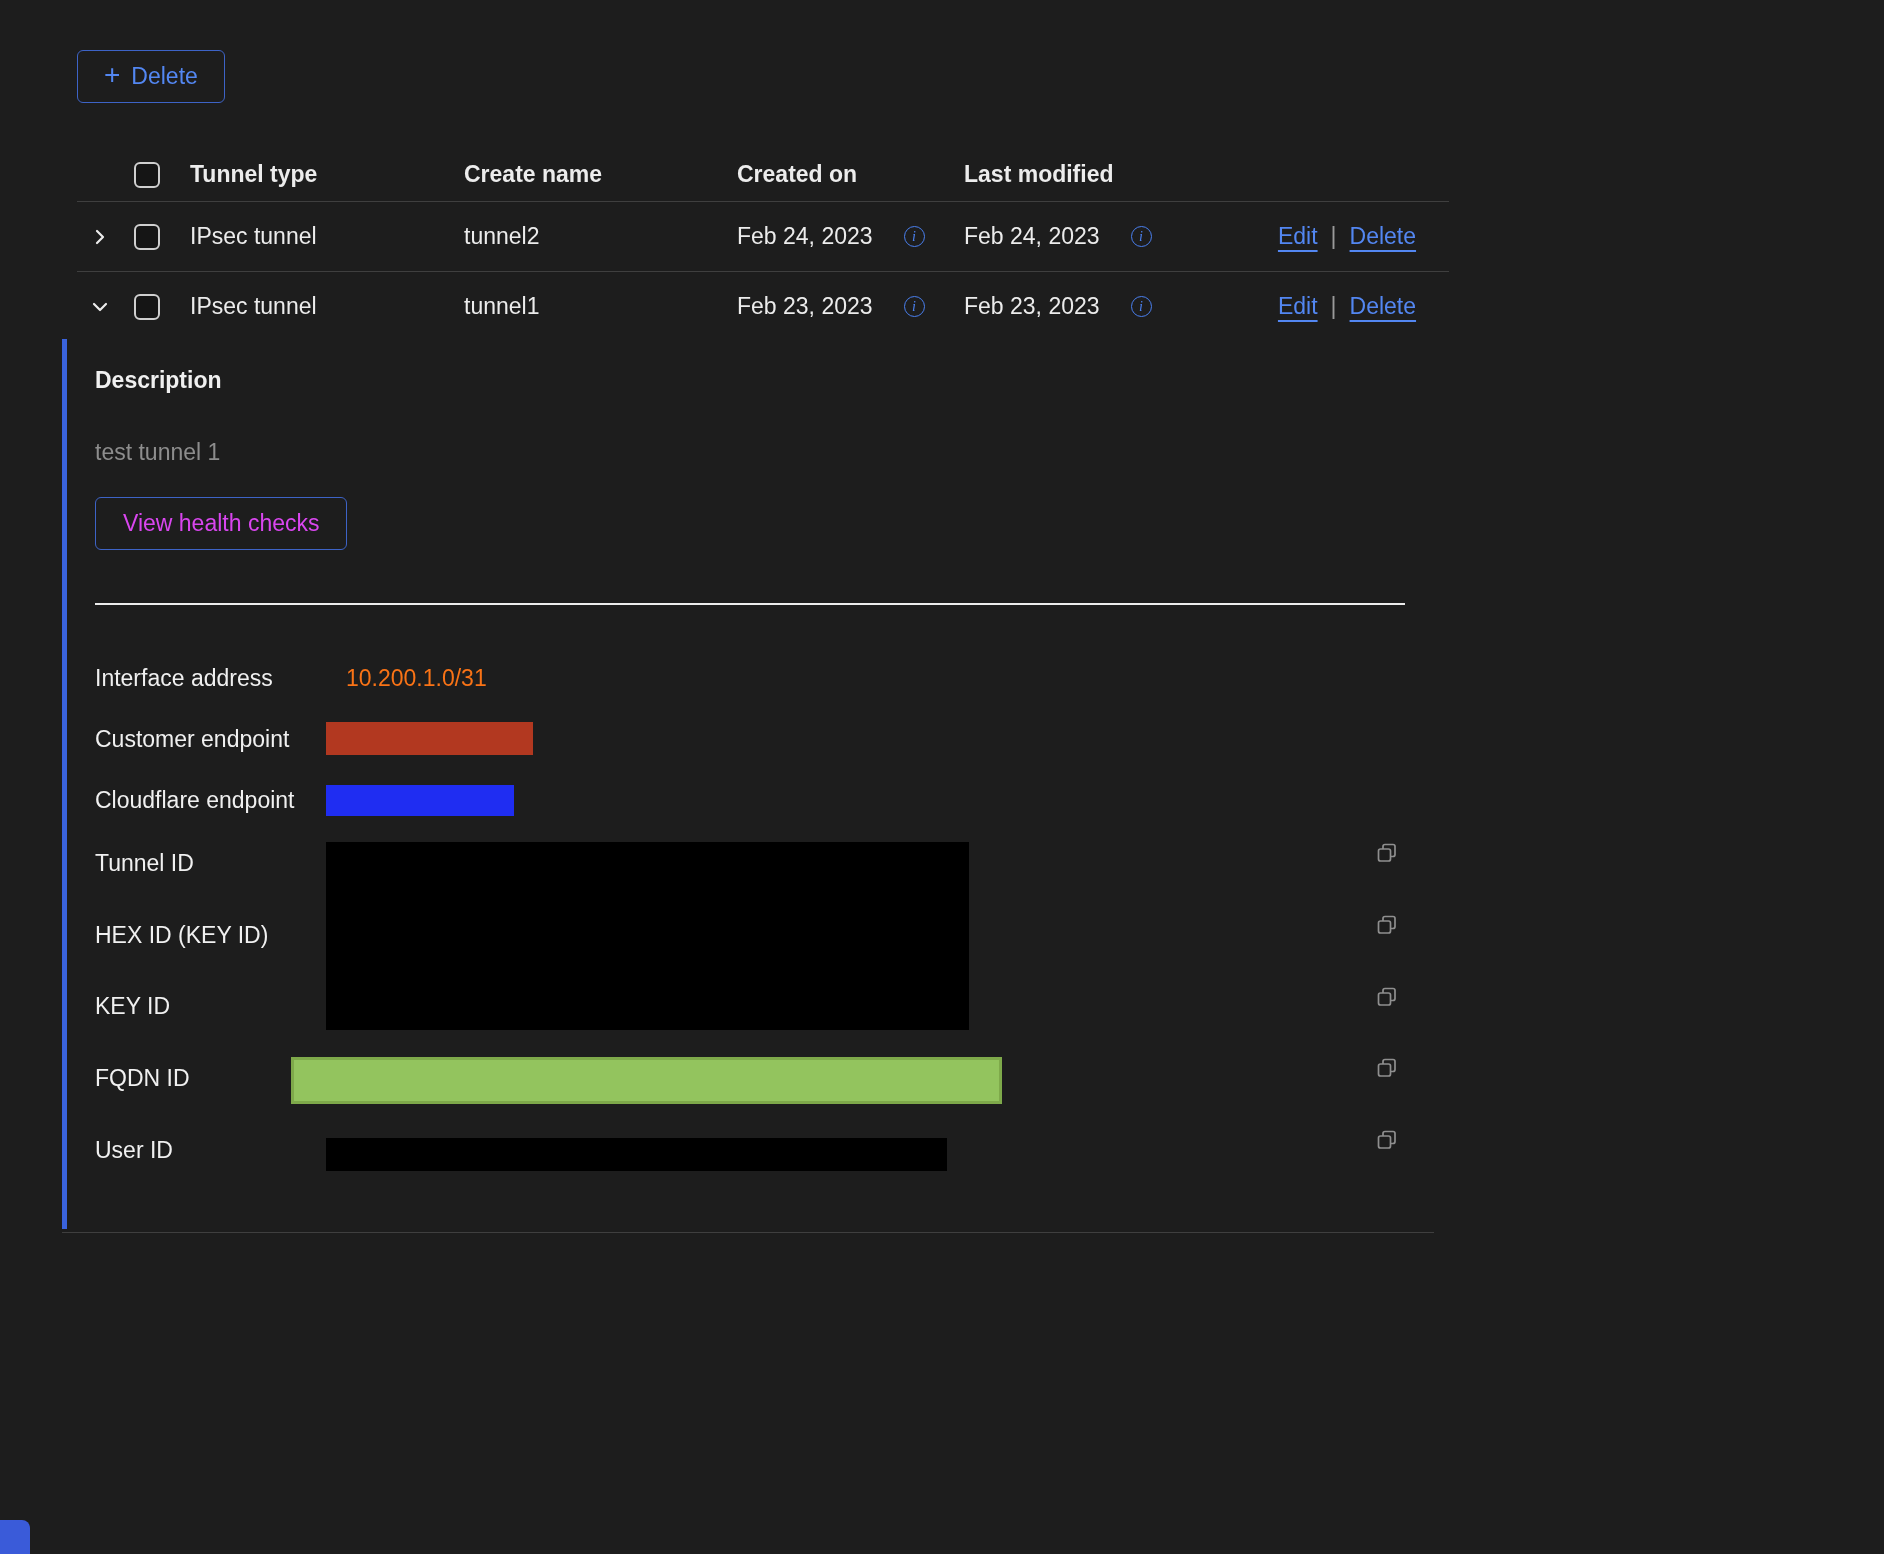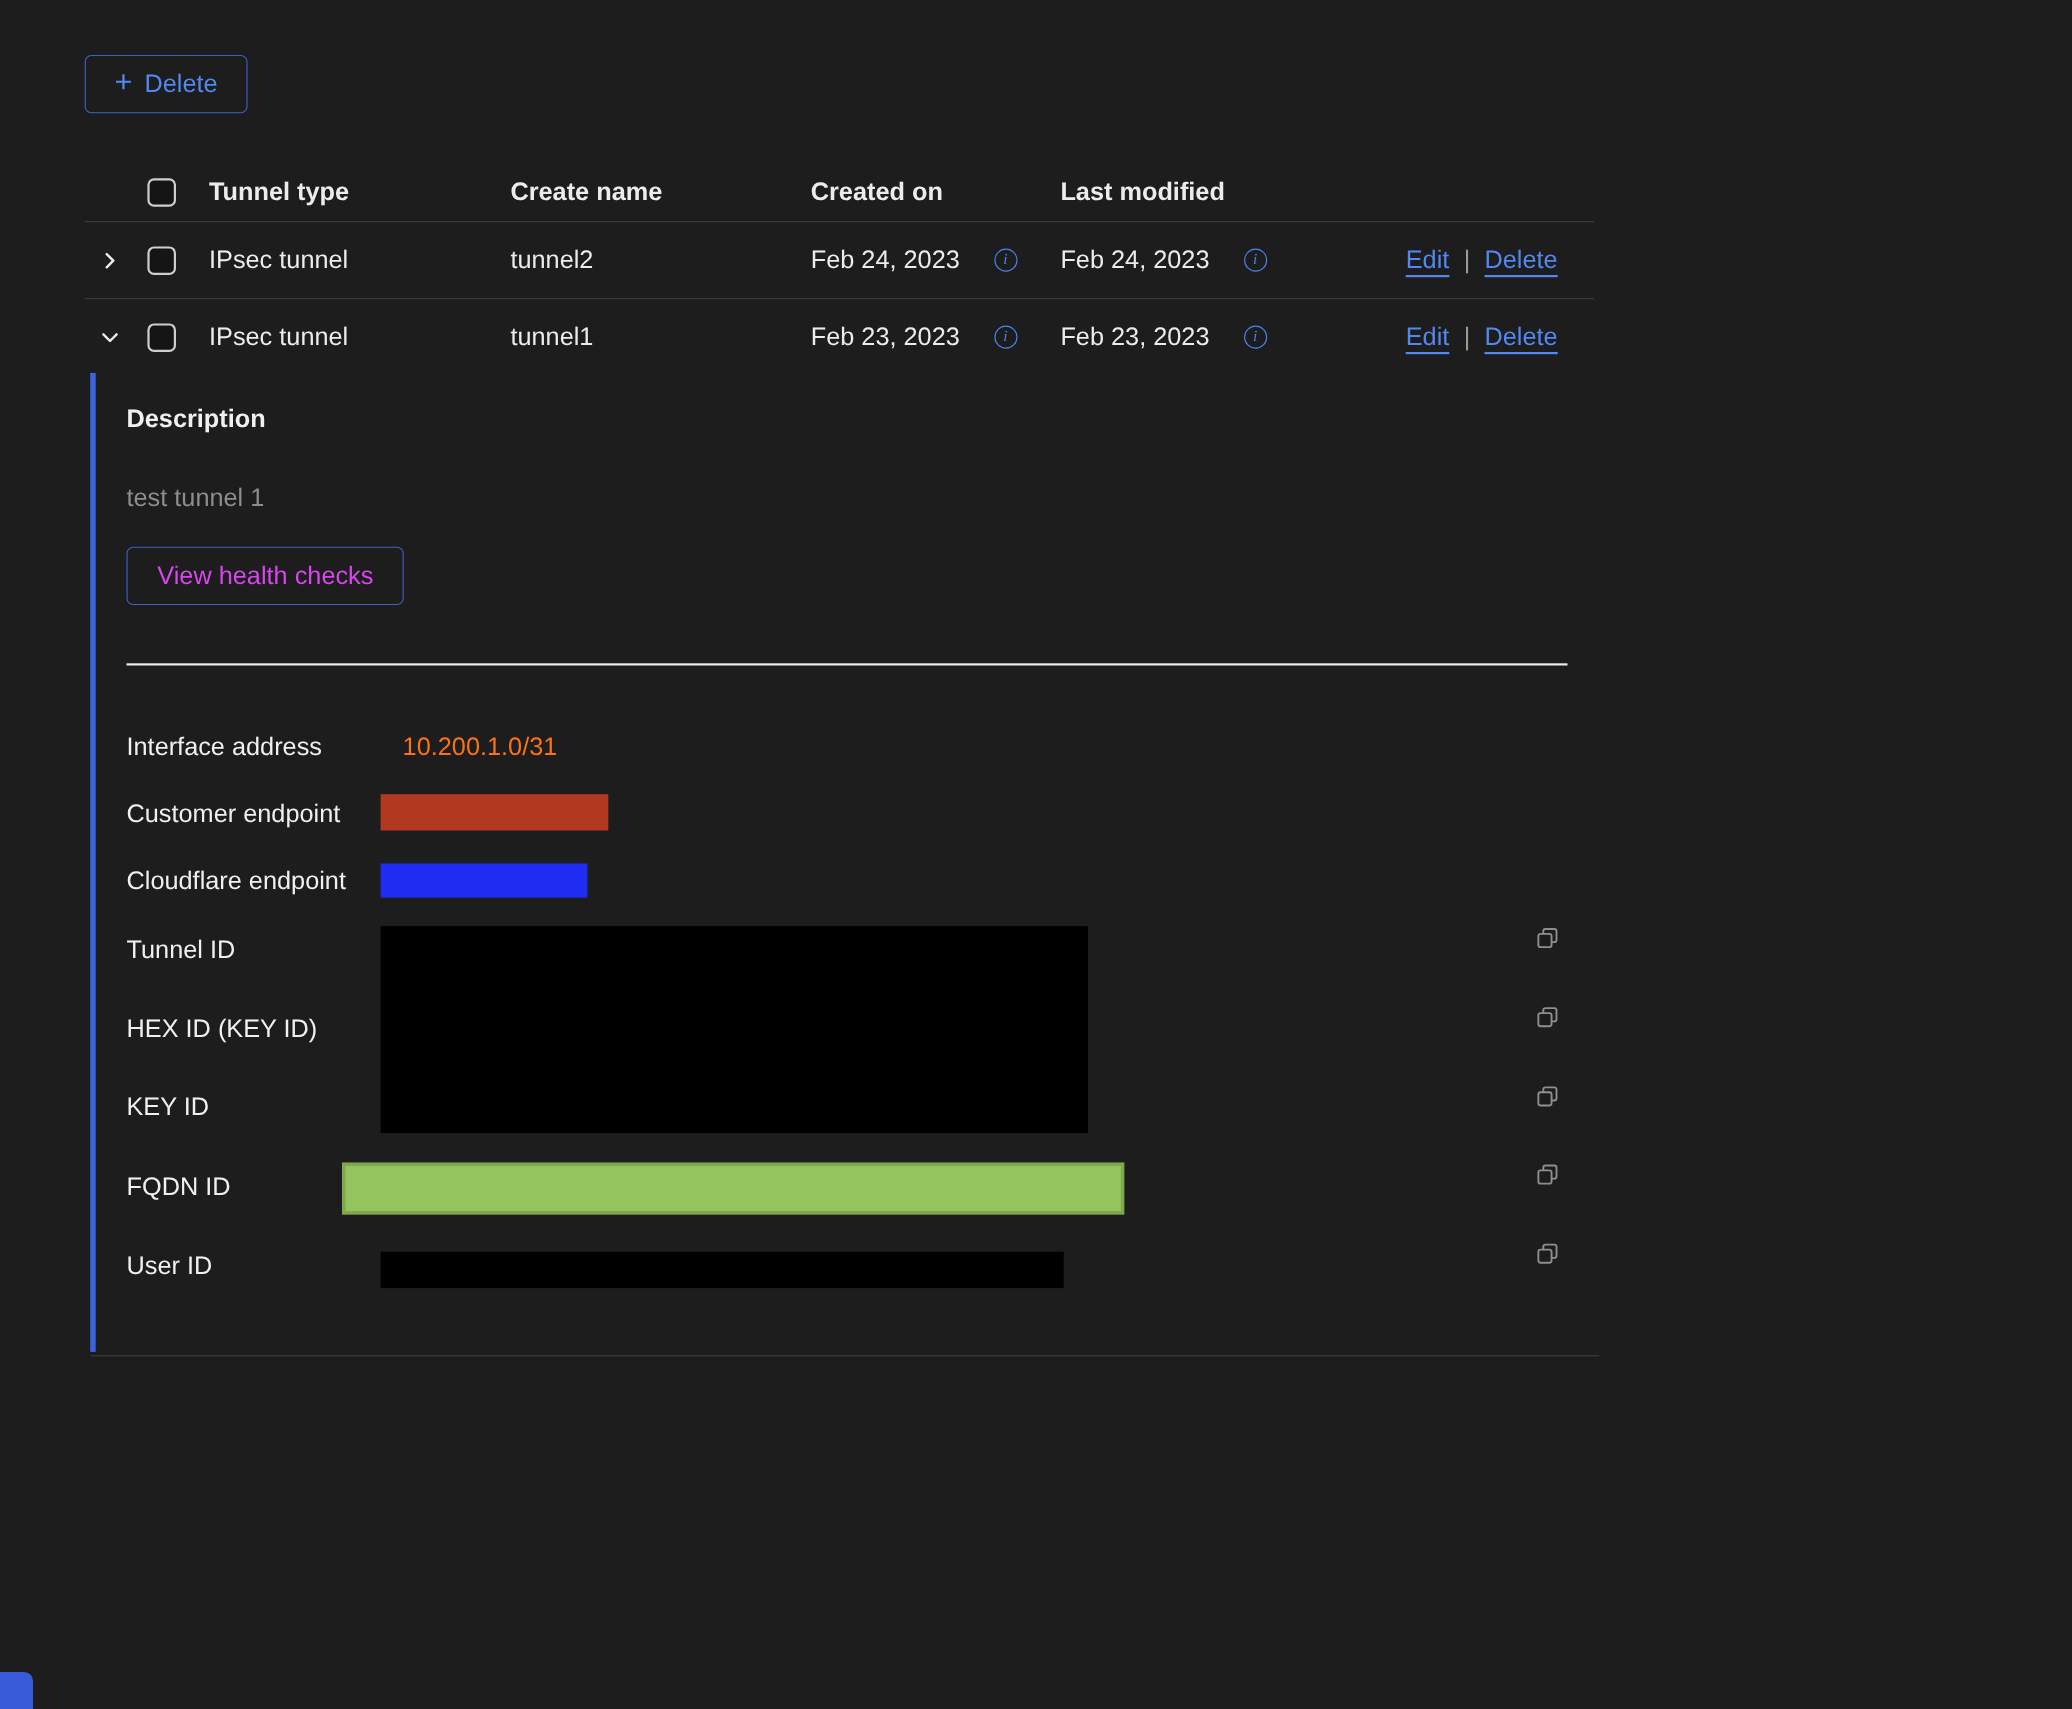--- a/index.html
+++ b/index.html
@@ -55,21 +55,21 @@
     display:inline-flex;align-items:center;justify-content:center;
     font-family:"Liberation Serif", serif;font-style:italic;
     cursor:pointer;
   }
   .col-actions{justify-content:center;gap:13px;padding-right:24px;}
   .link{color:#5387f2;text-decoration:underline;text-underline-offset:6px;cursor:pointer;}
   .sep{color:#9a9a9a;}
 
   
   .detail-panel{
-    position:absolute;left:82px;top:339px;width:1372px;height:893px;
+    position:absolute;left:62px;top:339px;width:1372px;height:893px;
     border-bottom:1px solid #3f3f3f;font-size:23px;
   }
   .accent-bar{position:absolute;left:0;top:0;bottom:3px;width:5px;background:#3a63dd;}
   .f-label{position:absolute;left:33px;line-height:27px;color:#f0f0f0;}
   .f-value{position:absolute;line-height:27px;color:#f97316;}
   .desc-label{top:28px;font-weight:600;}
   .desc-value{top:100px;color:#8d8d8d;}
   .health-btn{
     position:absolute;left:33px;top:158px;height:53px;
     padding:0 27px;background:transparent;

